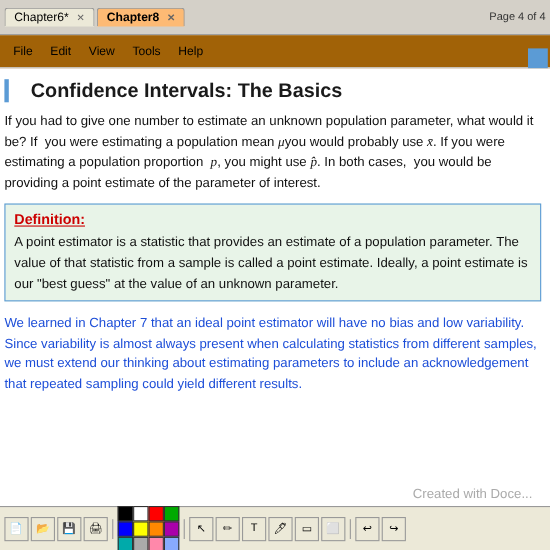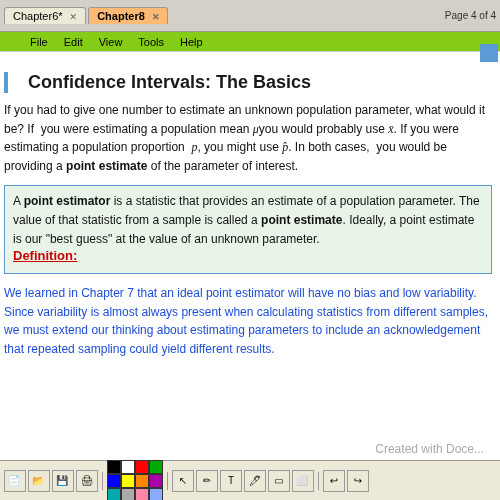--- a/index.html
+++ b/index.html
@@ -36,25 +36,25 @@
     .tab.active {
       background: #fdba74;
       font-weight: bold;
     }
     .tab-close {
       font-size: 9px;
       margin-left: 4px;
       color: #666;
     }
     #menubar {
-      height: 20px;
-      background: #84cc16;
-      display: flex;
-      align-items: center;
-      padding: 0 22px;
+      height: 30px;
+      background: #a16207;
+      display: flex;
+      align-items: center;
+      padding: 0 4px;
       font-size: 11px;
       border-bottom: 1px solid #ccc;
     }
     .menu-item {
       padding: 2px 8px;
       cursor: pointer;
     }
     .toolbar-separator {
       width: 1px;
       height: 18px;
@@ -120,21 +120,21 @@
       font-size: 13px;
       margin-bottom: 4px;
     }
 
     #definition-text {
       font-size: 12px;
       line-height: 1.55;
       color: #111;
     }
 
-    .bold { font-weight: bold; }
+    .bold { font-weight: normal; }
 
     #body-text {
       font-size: 12px;
       line-height: 1.55;
       color: #1d4ed8;
     }
 
     #watermark {
       position: absolute;
       bottom: 44px;
@@ -200,24 +200,24 @@
 <div id="corner-box"></div>
 
 <div id="content">
   <div id="page-title">Confidence Intervals: The Basics</div>
 
   <div id="intro-text">
     If you had to give one number to estimate an unknown population parameter, what would it be? If &nbsp;you were estimating a population mean <span class="math-sym">μ</span>you would probably use <span class="math-sym">x̄</span>. If you were estimating a population proportion &nbsp;<span class="math-sym">p</span>, you might use <span class="math-sym">p̂</span>. In both cases, &nbsp;<span>you would be</span> providing a <span class="bold">point estimate</span> of the parameter of interest.
   </div>
 
   <div id="definition-box">
+    <div id="definition-label">Definition:</div>
     <div id="definition-text">
       A <span class="bold">point estimator</span> is a statistic that provides an estimate of a population parameter. The value of that statistic from a sample is called a <span class="bold">point estimate</span>. Ideally, a point estimate is our "best guess" at the value of an unknown parameter.
     </div>
-    <div id="definition-label">Definition:</div>
   </div>
 
   <div id="body-text">
     We learned in Chapter 7 that an ideal point estimator will have no bias and low variability.&nbsp; Since variability is almost always present when calculating statistics from different samples, we must extend our thinking about estimating parameters to include an acknowledgement that repeated sampling could yield different results.
   </div>
 </div>
 
 <div id="watermark">Created with Doce...</div>
 
 <div id="bottom-toolbar">

